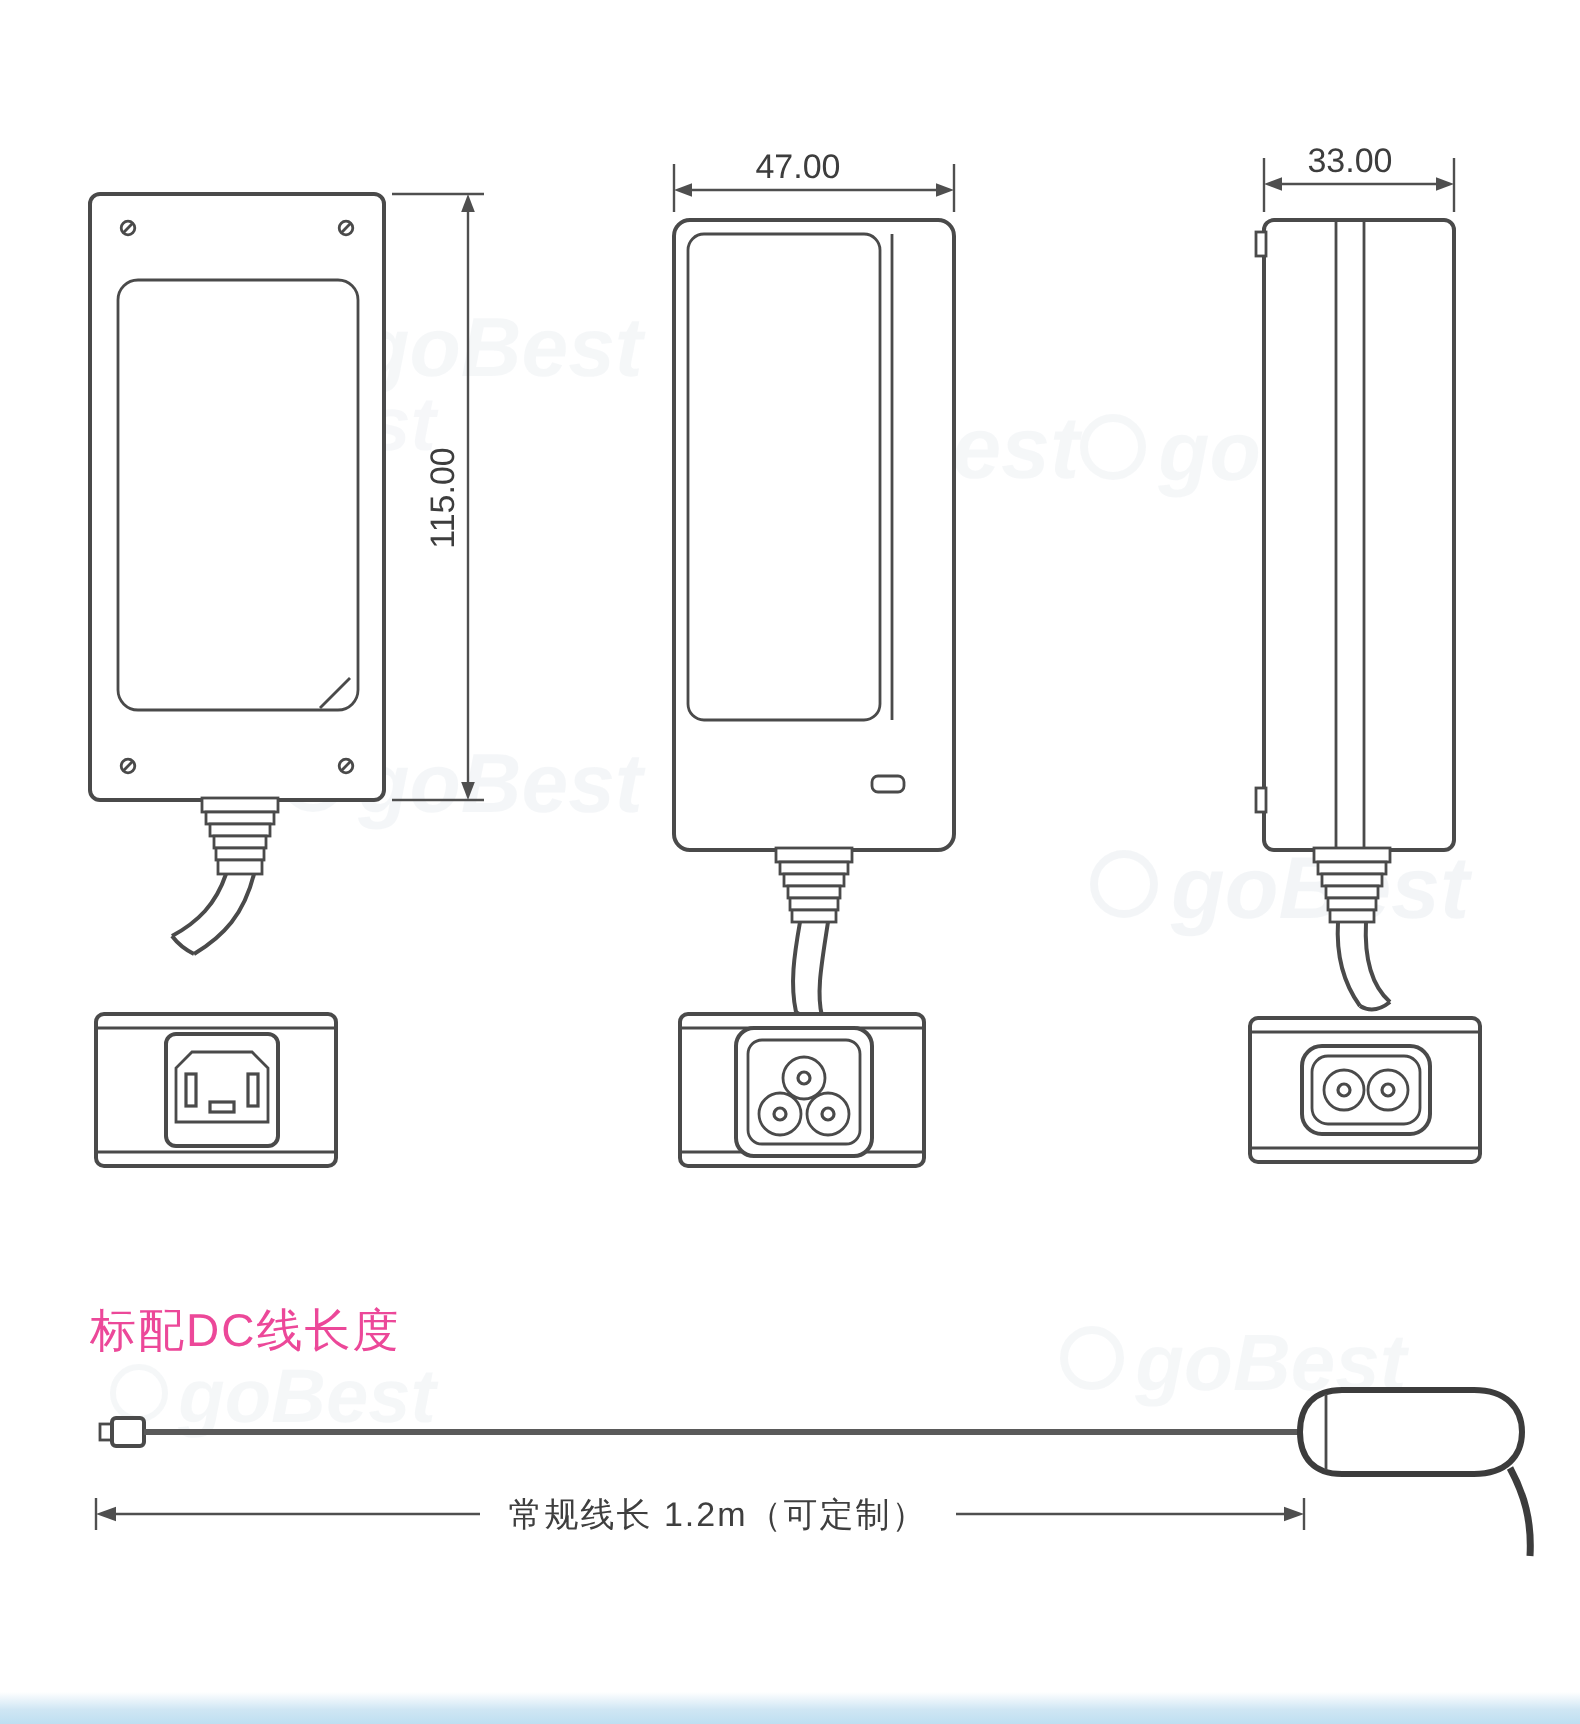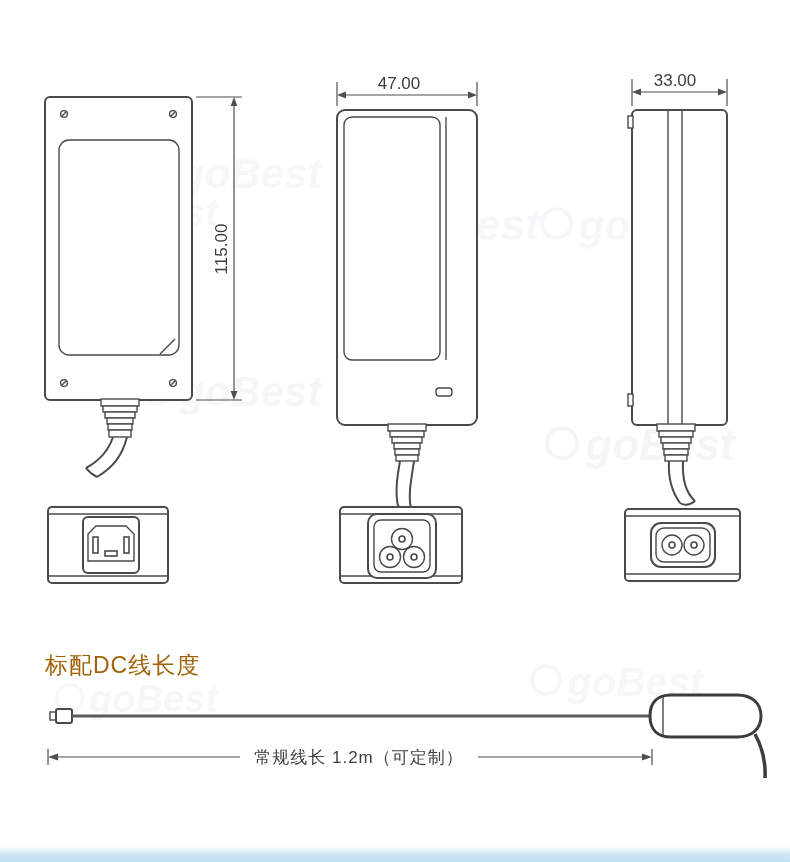--- a/index.html
+++ b/index.html
@@ -16,21 +16,21 @@
   .cable{fill:none;stroke:#4a4a4a;stroke-width:2;}
   .pin{fill:none;stroke:#4a4a4a;stroke-width:1.6;}
   .dim{fill:none;stroke:#4f4f4f;stroke-width:1.2;}
   .arrow{fill:#4f4f4f;stroke:none;}
   .plug{fill:#ffffff;stroke:#3c3c3c;stroke-width:3;}
   text{font-family:"Liberation Sans",sans-serif;}
   .dimtext{font-size:17px;fill:#3d3d3d;}
   .cntext{font-size:17px;fill:#3f3f3f;letter-spacing:1px;}
   
   .heading{
-    position:absolute;left:45px;top:650px;font-size:23px;color:#a16207;
+    position:absolute;left:45px;top:650px;font-size:23px;color:#ec4899;
     letter-spacing:1px;
     text-align:center;
   }
   
   .wm{
     position:absolute;color:#5b7a96;font-style:italic;font-weight:bold;
     pointer-events:none;white-space:nowrap;
   }
   .wm-icon{
     display:inline-block;width:.6em;height:.6em;border:.1em solid currentColor;

